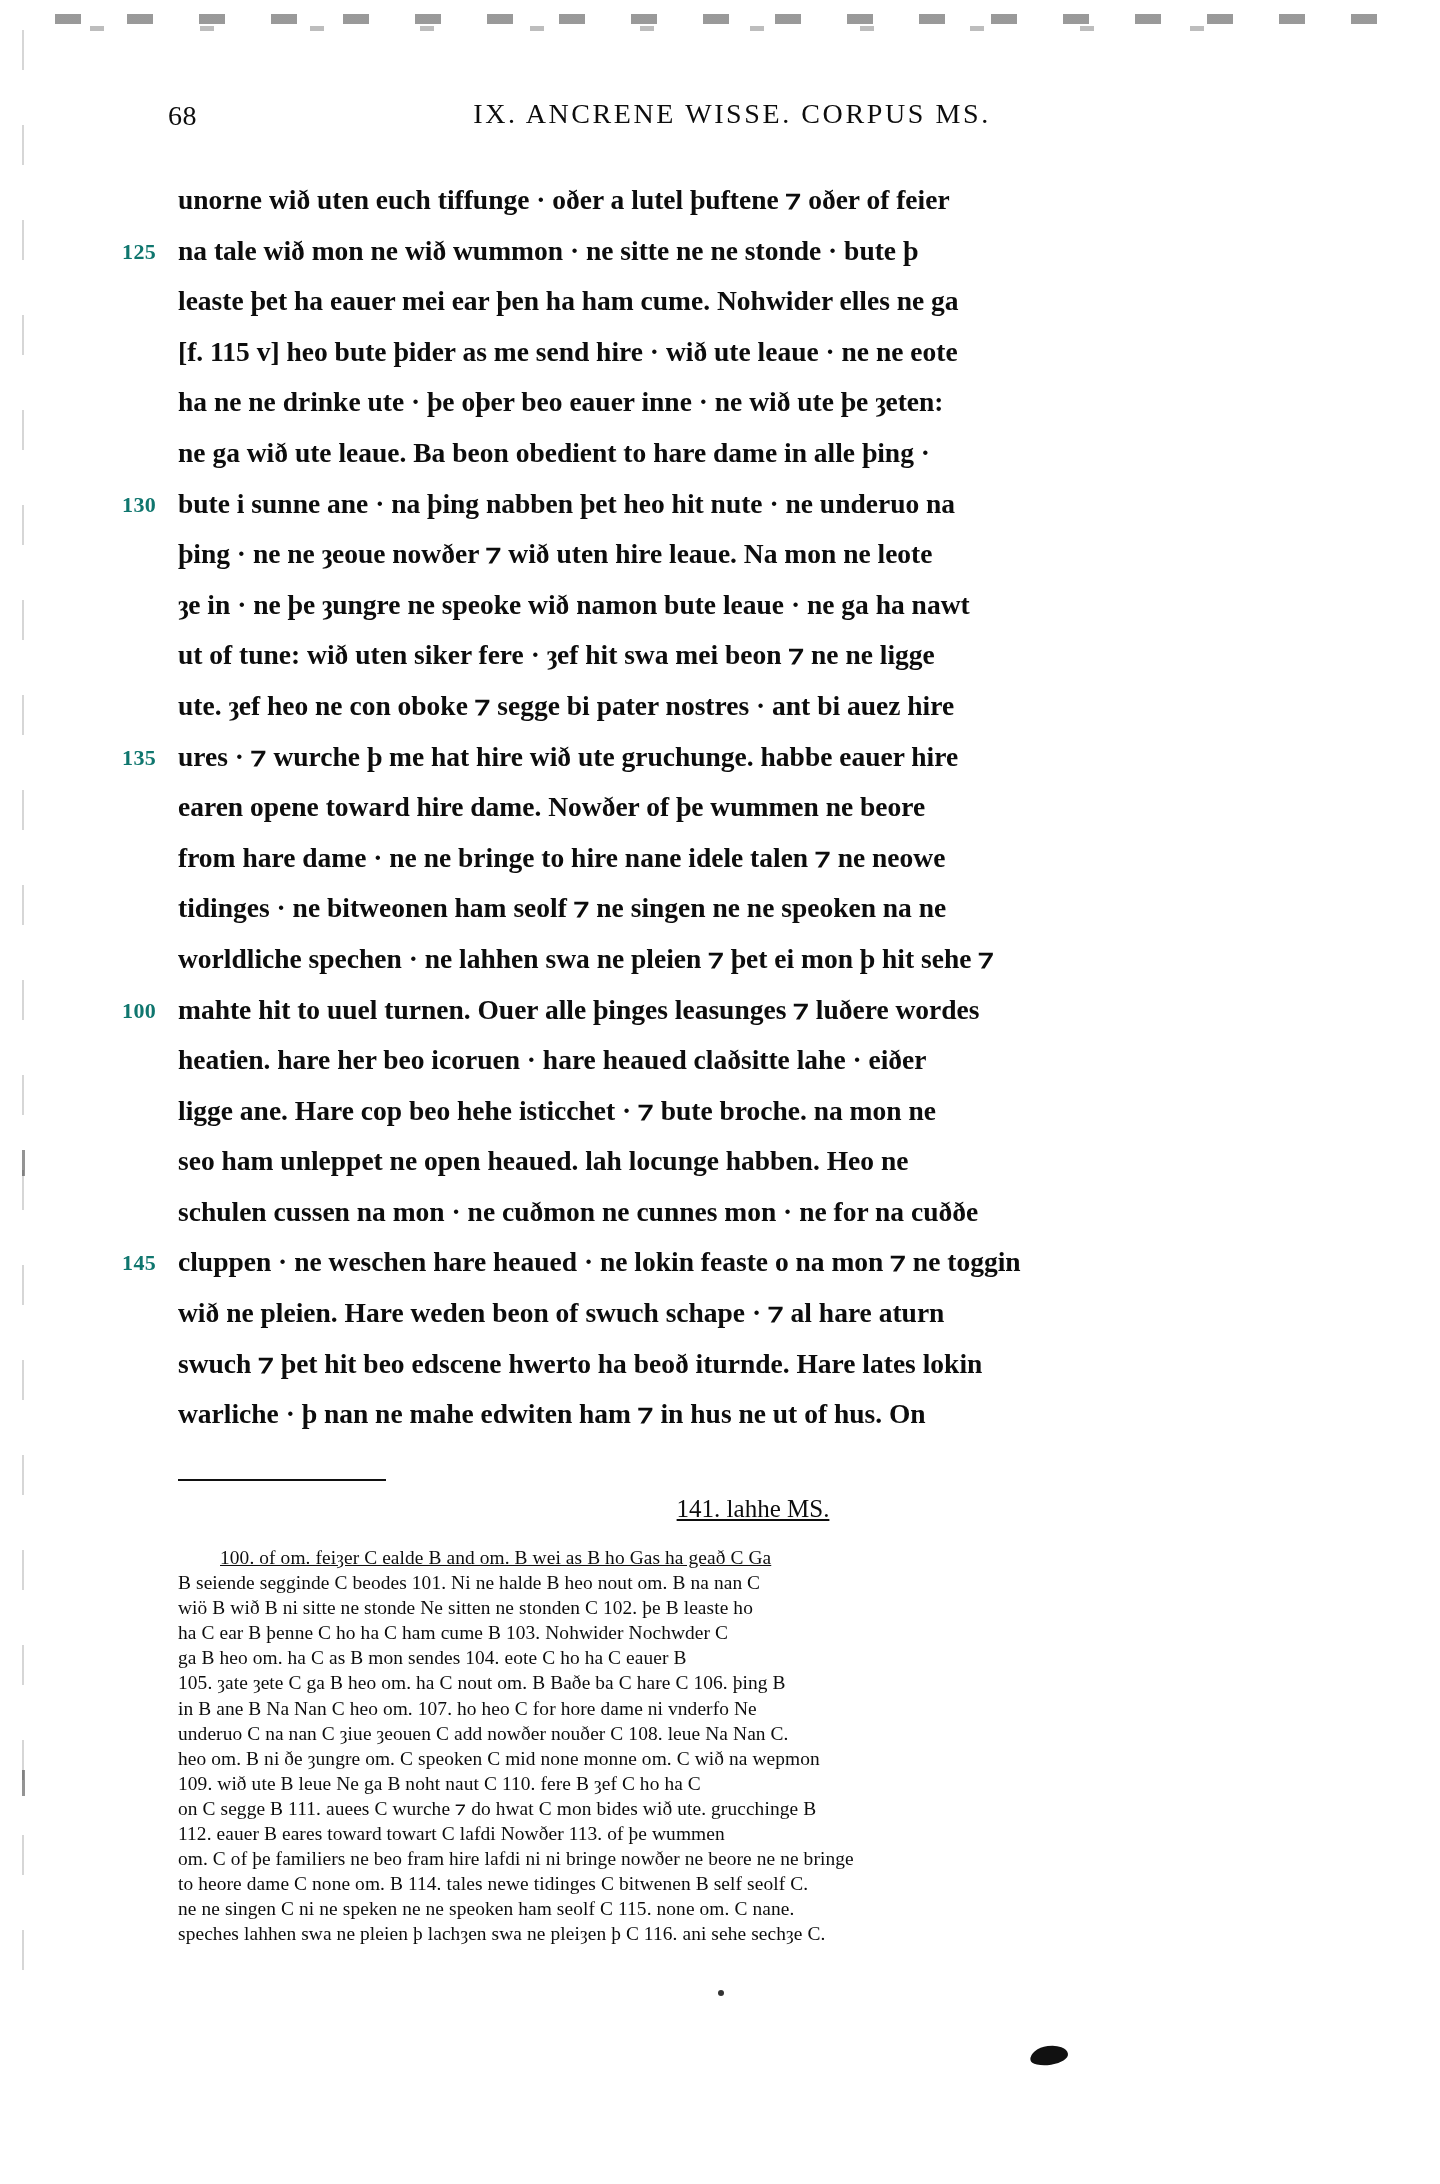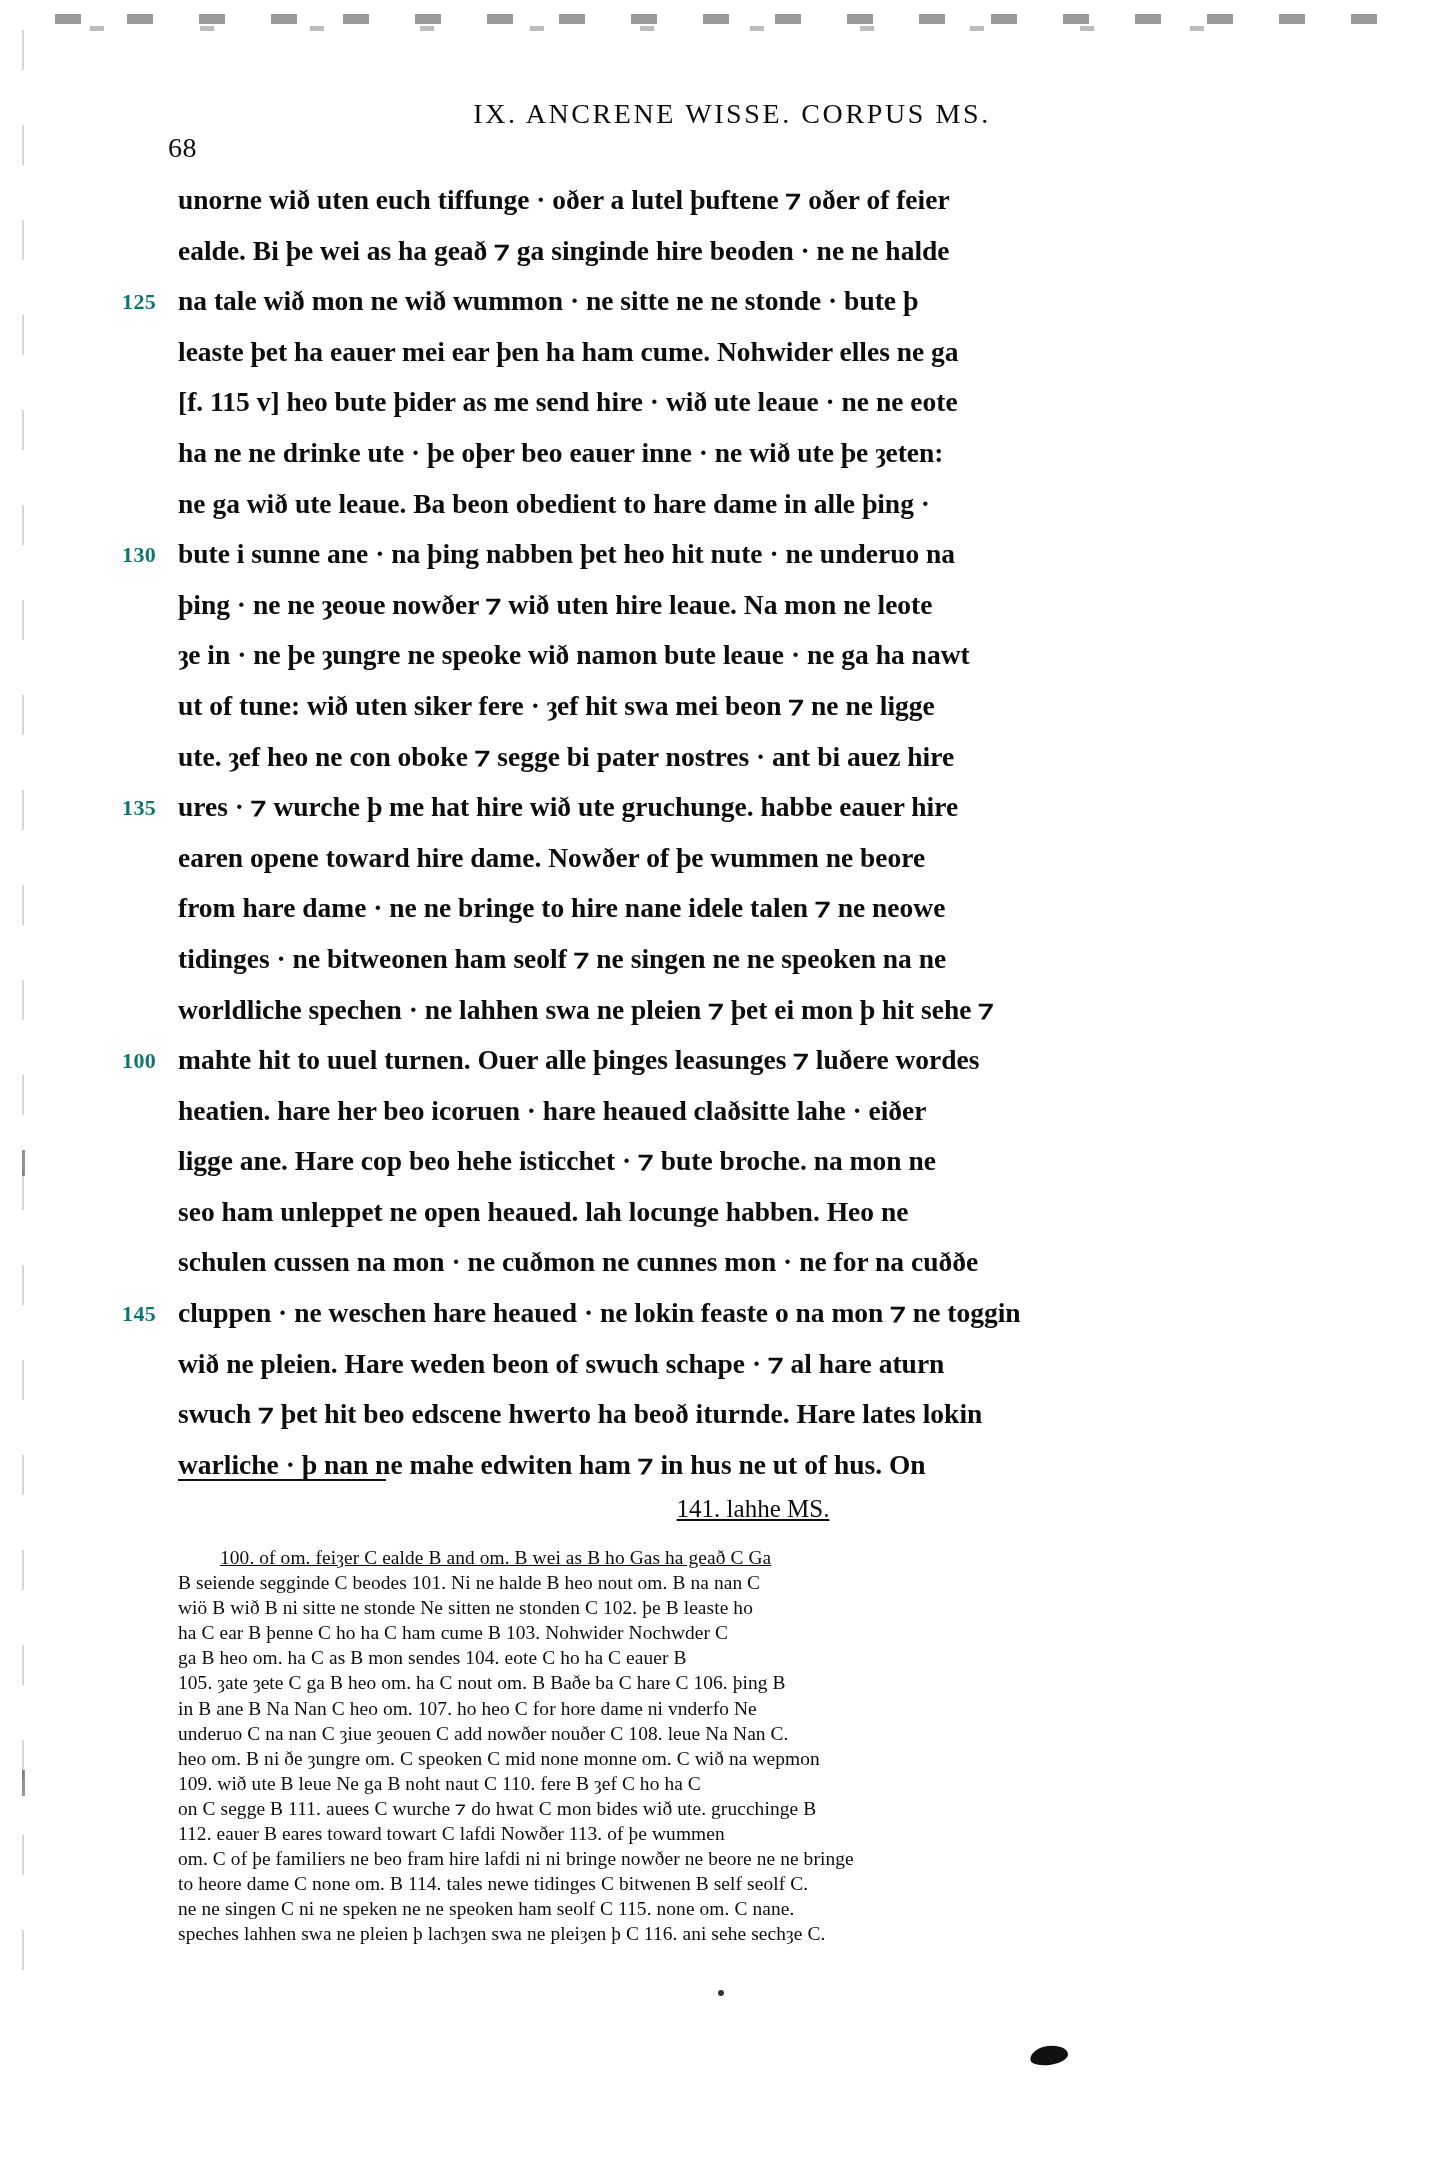--- a/index.html
+++ b/index.html
@@ -61,21 +61,20 @@
     top: 98px;
     width: 1440px;
     text-align: center;
   }
   .folio-num {
     position: absolute;
     left: 168px;
     top: 100px;
     font-size: 28px;
     letter-spacing: 0.5px;
-    margin-top: 32px;
   }
   .running-title {
     display: inline-block;
     font-size: 28px;
     letter-spacing: 2.6px;
     margin-left: 24px;
   }
 
   
   .textblock {
@@ -173,21 +172,20 @@
   <div class="edge-tick" style="top:1150px"></div>
   <div class="edge-tick" style="top:1770px"></div>
 
   <div class="folio-num">68</div>
   <div class="header">
     <span class="running-title">IX. ANCRENE WISSE. CORPUS MS.</span>
   </div>
 
   <div class="textblock">
       <div class="ln"><span>unorne wið uten euch tiffunge · oðer a lutel þuftene ⁊ oðer of feier</span></div>
-      <div class="ln"><span>ealde.   Bi þe wei as ha geað ⁊ ga singinde hire beoden · ne ne halde</span></div>
       <div class="ln"><span class="lineno">125</span><span>na tale wið mon ne wið wummon · ne sitte ne ne stonde · bute þ</span></div>
       <div class="ln"><span>leaste þet ha eauer mei ear þen ha ham cume.   Nohwider elles ne ga</span></div>
       <div class="ln"><span>[f. 115 v] heo bute þider as me send hire · wið ute leaue · ne ne eote</span></div>
       <div class="ln"><span>ha ne ne drinke ute ·  þe oþer beo eauer inne · ne wið ute þe ȝeten:</span></div>
       <div class="ln"><span>ne ga wið ute leaue.   Ba beon obedient to hare dame in alle þing ·</span></div>
       <div class="ln"><span class="lineno">130</span><span>bute i sunne ane · na þing nabben þet heo hit nute · ne underuo na</span></div>
       <div class="ln"><span>þing · ne ne ȝeoue nowðer ⁊ wið uten hire leaue.   Na mon ne leote</span></div>
       <div class="ln"><span>ȝe in · ne þe ȝungre ne speoke wið namon bute leaue · ne ga ha nawt</span></div>
       <div class="ln"><span>ut of tune: wið uten siker fere · ȝef hit swa mei beon ⁊ ne ne ligge</span></div>
       <div class="ln"><span>ute.   ȝef heo ne con oboke ⁊ segge bi pater nostres · ant bi auez hire</span></div>

